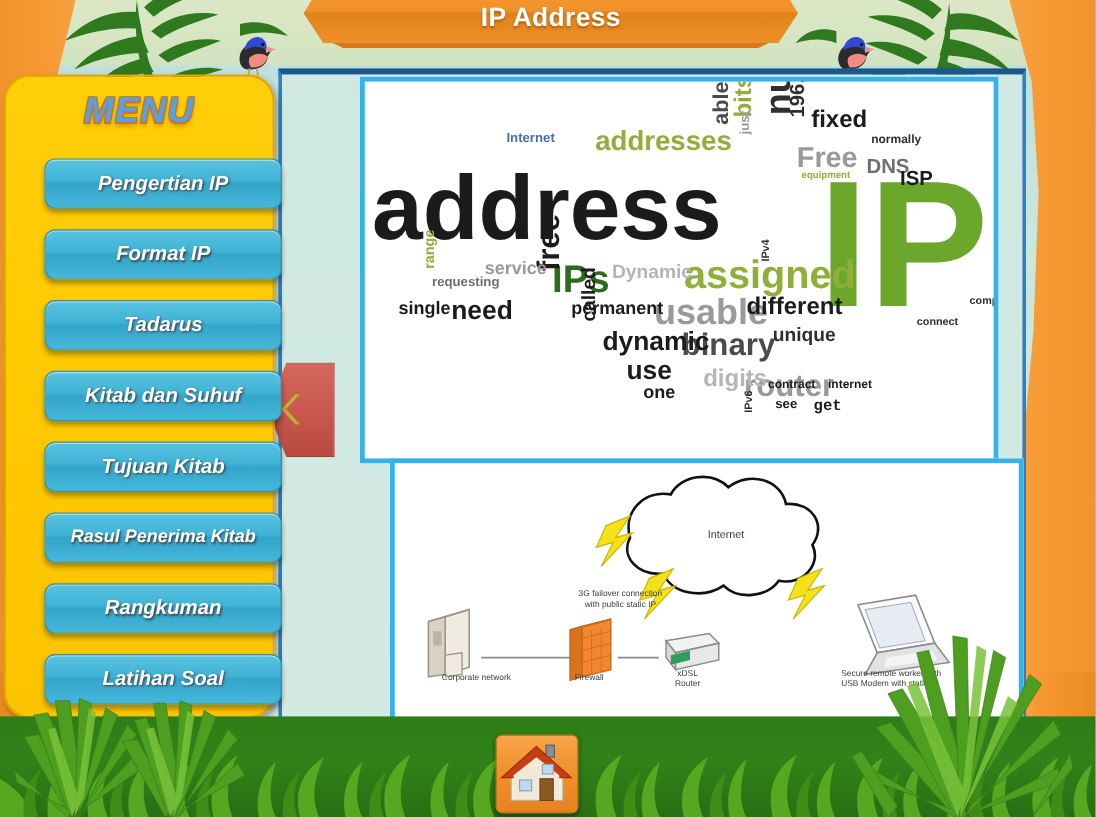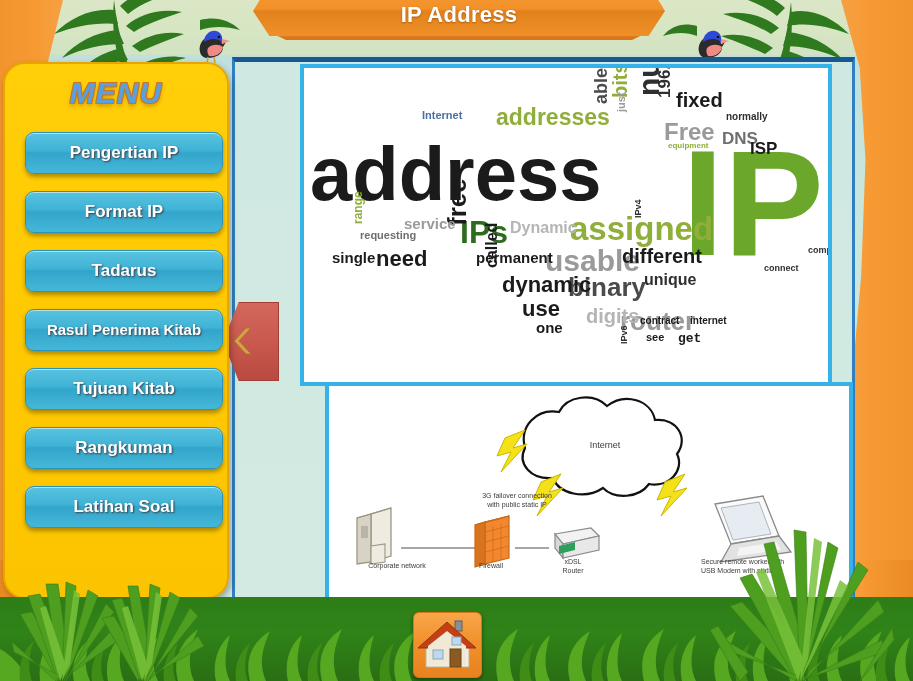--- a/index.html
+++ b/index.html
@@ -57,21 +57,21 @@
   .menu-panel{position:absolute;left:3px;top:62px;width:222px;height:533px;
     background:linear-gradient(180deg,#ffcf0a 0%,#ffc900 50%,#fcc400 100%);
     border:2px solid #e8a400;border-radius:22px;
     box-shadow:2px 3px 6px rgba(0,0,0,.30);}
   .menu-logo{position:absolute;left:0;top:12px;width:222px;height:44px;
     text-align:center;font-size:30px;font-weight:bold;font-style:italic;
     letter-spacing:1px;color:#5aa0e0;
     text-shadow:-1px -1px 0 #c9761f,1px -1px 0 #c9761f,-1px 1px 0 #c9761f,
       1px 1px 0 #c9761f,0 3px 4px rgba(120,70,0,.45);
     font-family:"Liberation Sans", sans-serif;}
-  .menu-list{position:absolute;left:20px;top:68px;width:196px;}
+  .menu-list{position:absolute;left:32px;top:68px;width:196px;font-style:italic;}
   .menu-btn{position:relative;display:block;width:196px;height:40px;margin-bottom:17px;
     border-radius:9px;cursor:pointer;
     background:linear-gradient(180deg,#59c2e0 0%,#3fb3d6 44%,#33a5cb 50%,#45b7d8 100%);
     border:1px solid #2b93b8;
     box-shadow:0 3px 4px rgba(0,0,0,.32),inset 0 1px 0 rgba(255,255,255,.55);}
   .menu-btn span{position:absolute;left:0;top:0;width:196px;height:40px;
     line-height:40px;text-align:center;color:#ffffff;font-weight:bold;font-size:17px;
     text-shadow:1px 1px 2px rgba(60,40,40,.85);white-space:nowrap;}
   .menu-btn.small span{font-size:15px;}
 
@@ -305,25 +305,28 @@
     <div class="menu-list" id="menu-list">
         <div class="menu-btn">
           <span>Pengertian IP</span>
         </div>
         <div class="menu-btn">
           <span>Format IP</span>
         </div>
         <div class="menu-btn">
           <span>Tadarus</span>
         </div>
+        <div class="menu-btn">
+          <span>Kitab dan Suhuf</span>
+        </div>
+        <div class="menu-btn">
+          <span>Tujuan Kitab</span>
+        </div>
         <div class="menu-btn small">
           <span>Rasul Penerima Kitab</span>
-        </div>
-        <div class="menu-btn">
-          <span>Tujuan Kitab</span>
         </div>
         <div class="menu-btn">
           <span>Rangkuman</span>
         </div>
         <div class="menu-btn">
           <span>Latihan  Soal</span>
         </div>
       </div>
   </div>
 

